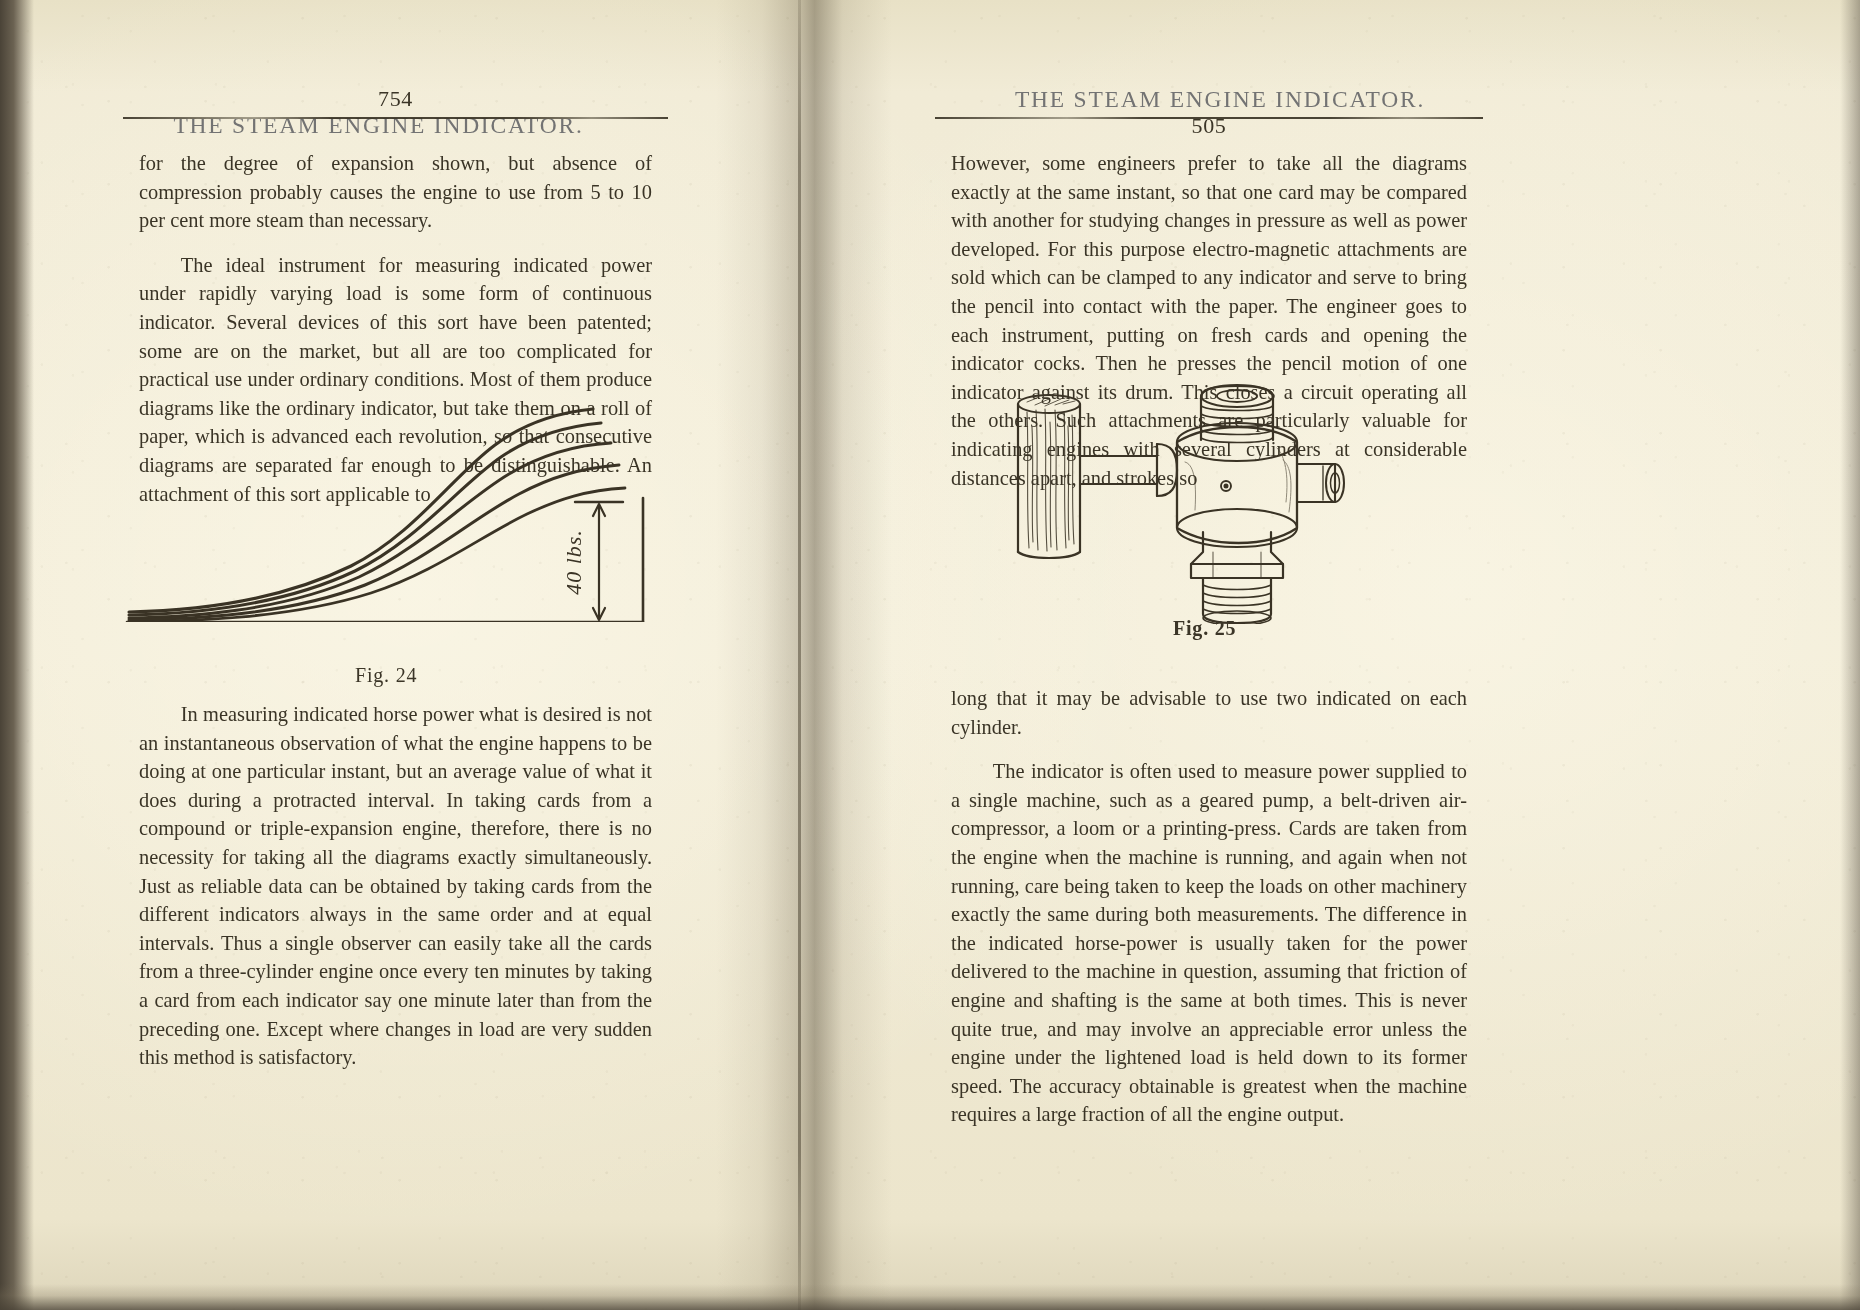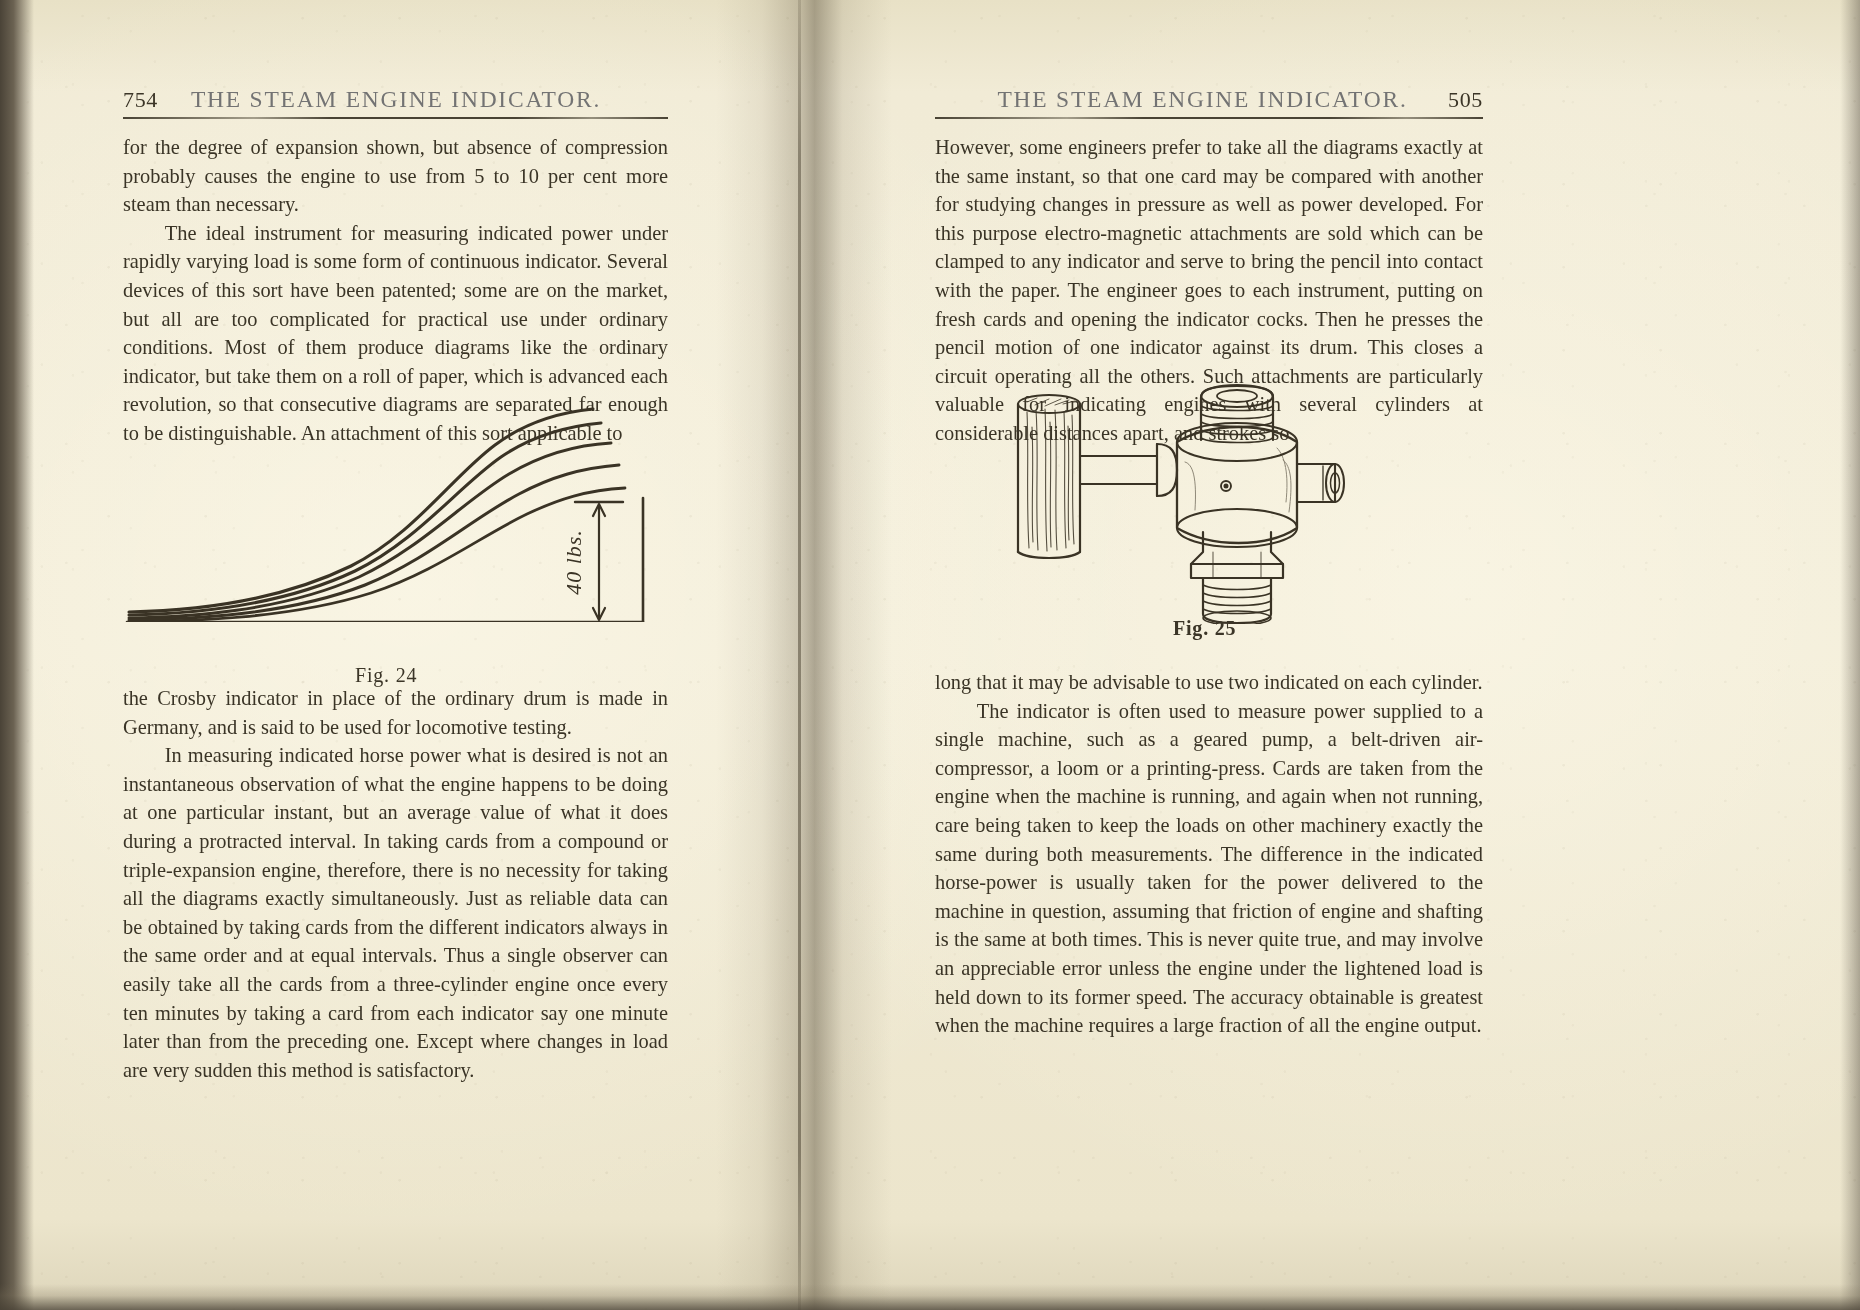--- a/index.html
+++ b/index.html
@@ -104,24 +104,25 @@
     position: absolute;
     top: 0;
     height: 1310px;
   }
   .page.left  { left: 0;    width: 800px; }
   .page.right { left: 860px; width: 1000px; }
 
   .header-row {
     position: absolute;
     display: flex;
-    align-items: flex-end;
+    align-items: center;
     font-size: 23.5px;
     letter-spacing: .055em;
     color: #3b3527;
+    flex-direction: column;
   }
   .page.left .header-row  { left: 123px; top: 86px; width: 545px; }
   .page.right .header-row { left: 75px;  top: 86px; width: 548px; }
 
   .folio {
     font-size: 22px;
     letter-spacing: .03em;
     color: #3b3527;
     white-space: nowrap;
   }
@@ -157,21 +158,21 @@
     width: 545px;
     color: #3a3426;
     font-size: 20.4px;
     line-height: 28.6px;
     text-align: justify;
     text-justify: inter-word;
   }
   .page.left .column  { left: 123px; }
   .page.right .column { left: 75px; width: 548px; }
 
-  .column p { margin: 0; }
+  .column p { margin: 16px; }
   .column p.indent { text-indent: 2.05em; }
 
   #left-text-top  { top: 133px; }
   #left-text-bot  { top: 684px; }
   #right-text-top { top: 133px; }
   #right-text-bot { top: 668px; }
 
   .fig-caption {
     position: absolute;
     font-size: 20px;
@@ -245,21 +246,20 @@
           <path d="M470,218 L476,230 L482,218" stroke-width="2.2"></path>
         </g>
 
         <text x="458" y="172" transform="rotate(-90 458 172)" font-family="Liberation Serif, serif" font-size="22" font-style="italic" letter-spacing="1" text-anchor="middle" fill="#3a3325">40 lbs.</text>
       </svg>
     </div>
 
     <div class="fig-caption" id="fig24-caption">Fig. 24</div>
 
     <div class="column" id="left-text-bot">
-      <p>the Crosby indicator in place of the ordinary drum is made in Germany, and is said to be used for locomotive testing.</p>
       <p class="indent">In measuring indicated horse power what is desired is not an instantaneous observation of what the engine happens to be doing at one particular instant, but an average value of what it does during a protracted interval. In taking cards from a compound or triple-expansion engine, therefore, there is no necessity for taking all the diagrams exactly simultaneously. Just as reliable data can be obtained by taking cards from the different indicators always in the same order and at equal intervals. Thus a single observer can easily take all the cards from a three-cylinder engine once every ten minutes by taking a card from each indicator say one minute later than from the preceding one. Except where changes in load are very sudden this method is satisfactory.</p>
     </div>
   </div>
 
   <div class="page right">
 
     <div class="header-row">
       <span class="run-title">THE STEAM ENGINE INDICATOR.</span>
       <span class="folio">505</span>
     </div>

